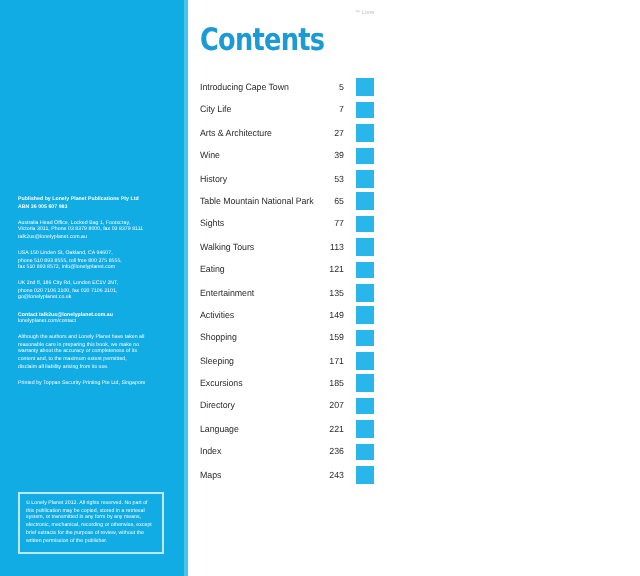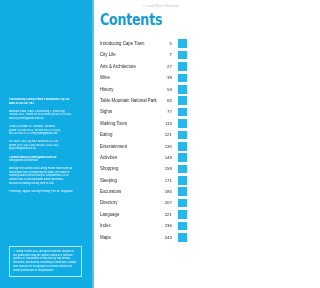--- a/index.html
+++ b/index.html
@@ -74,20 +74,21 @@
   }
 
   
   #right-page {
     position: relative;
     width: 93px;
     height: 288px;
     background: #ffffff;
     flex: 0 0 93px;
     overflow: hidden;
+    padding-left: 35px;
   }
   #series-tagline {
     position: absolute;
     right: 8px;
     top: 5px;
     font-size: 2.7px;
     line-height: 3.4px;
     color: #b9bdc0;
     letter-spacing: 0.06px;
     white-space: nowrap;

